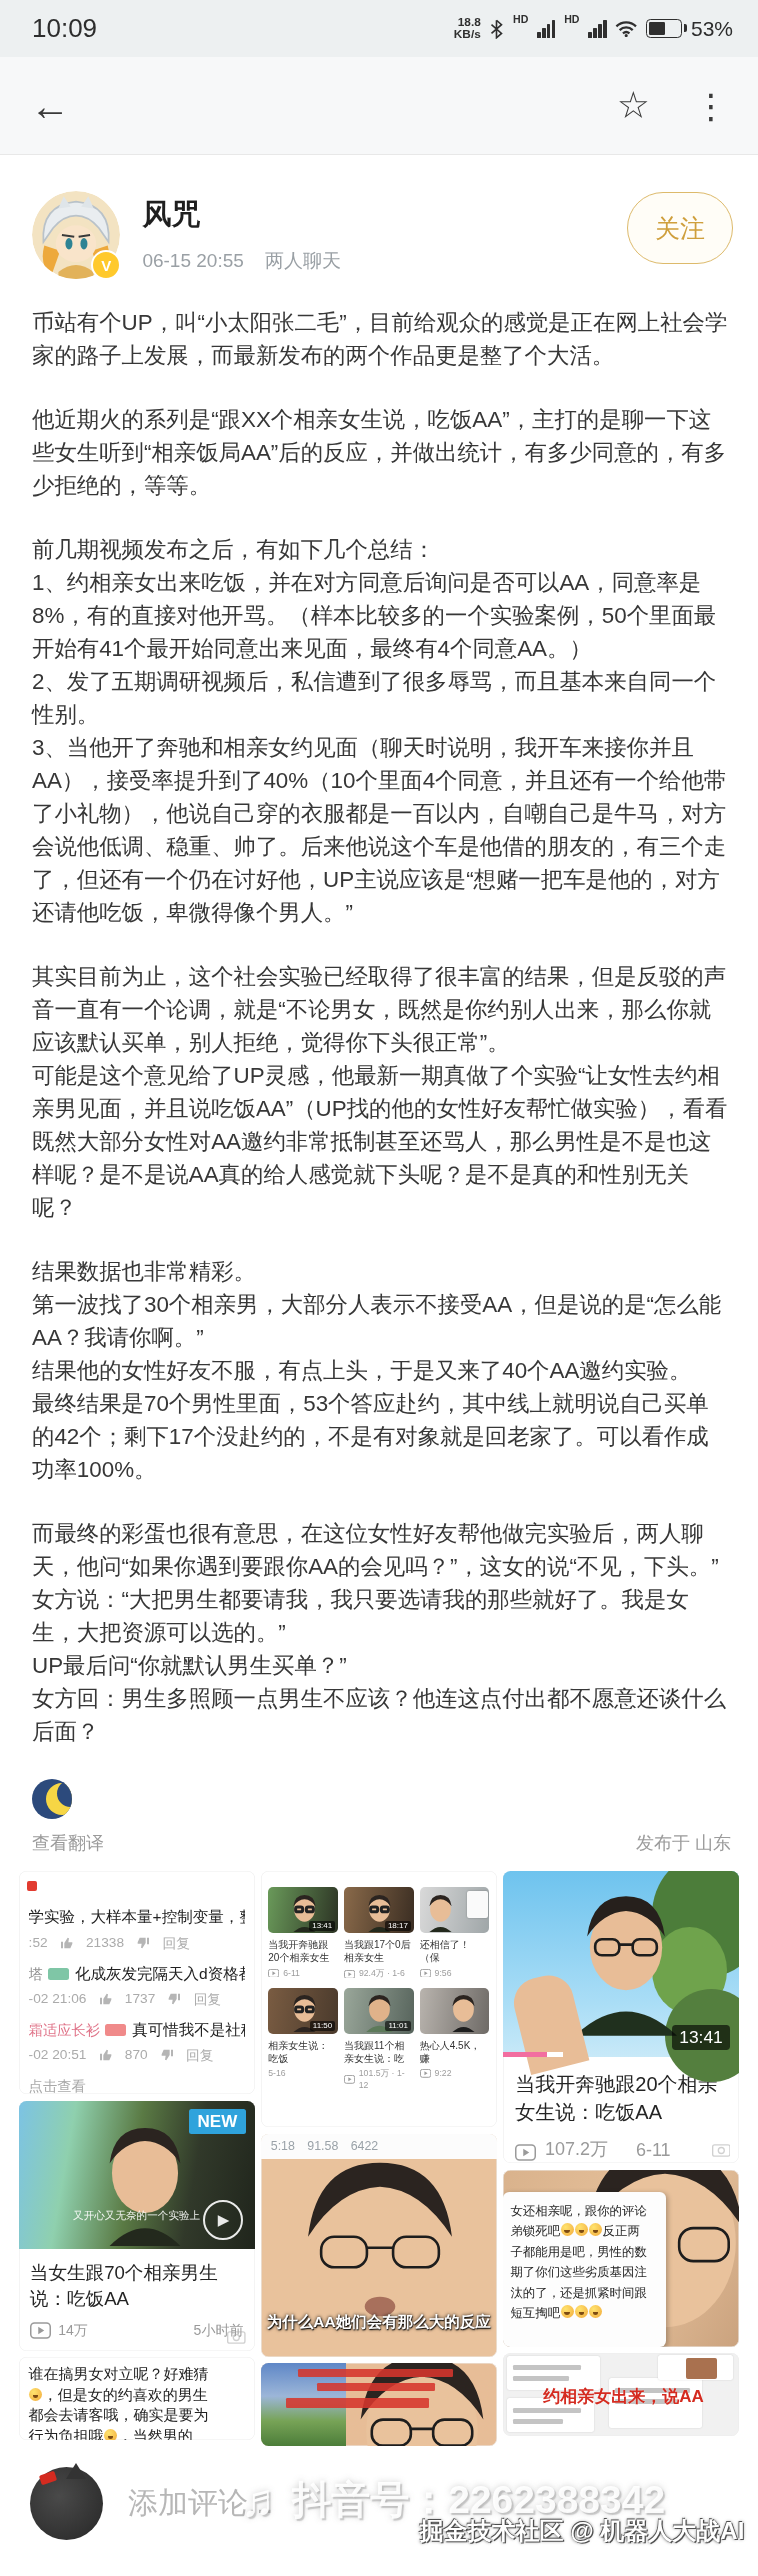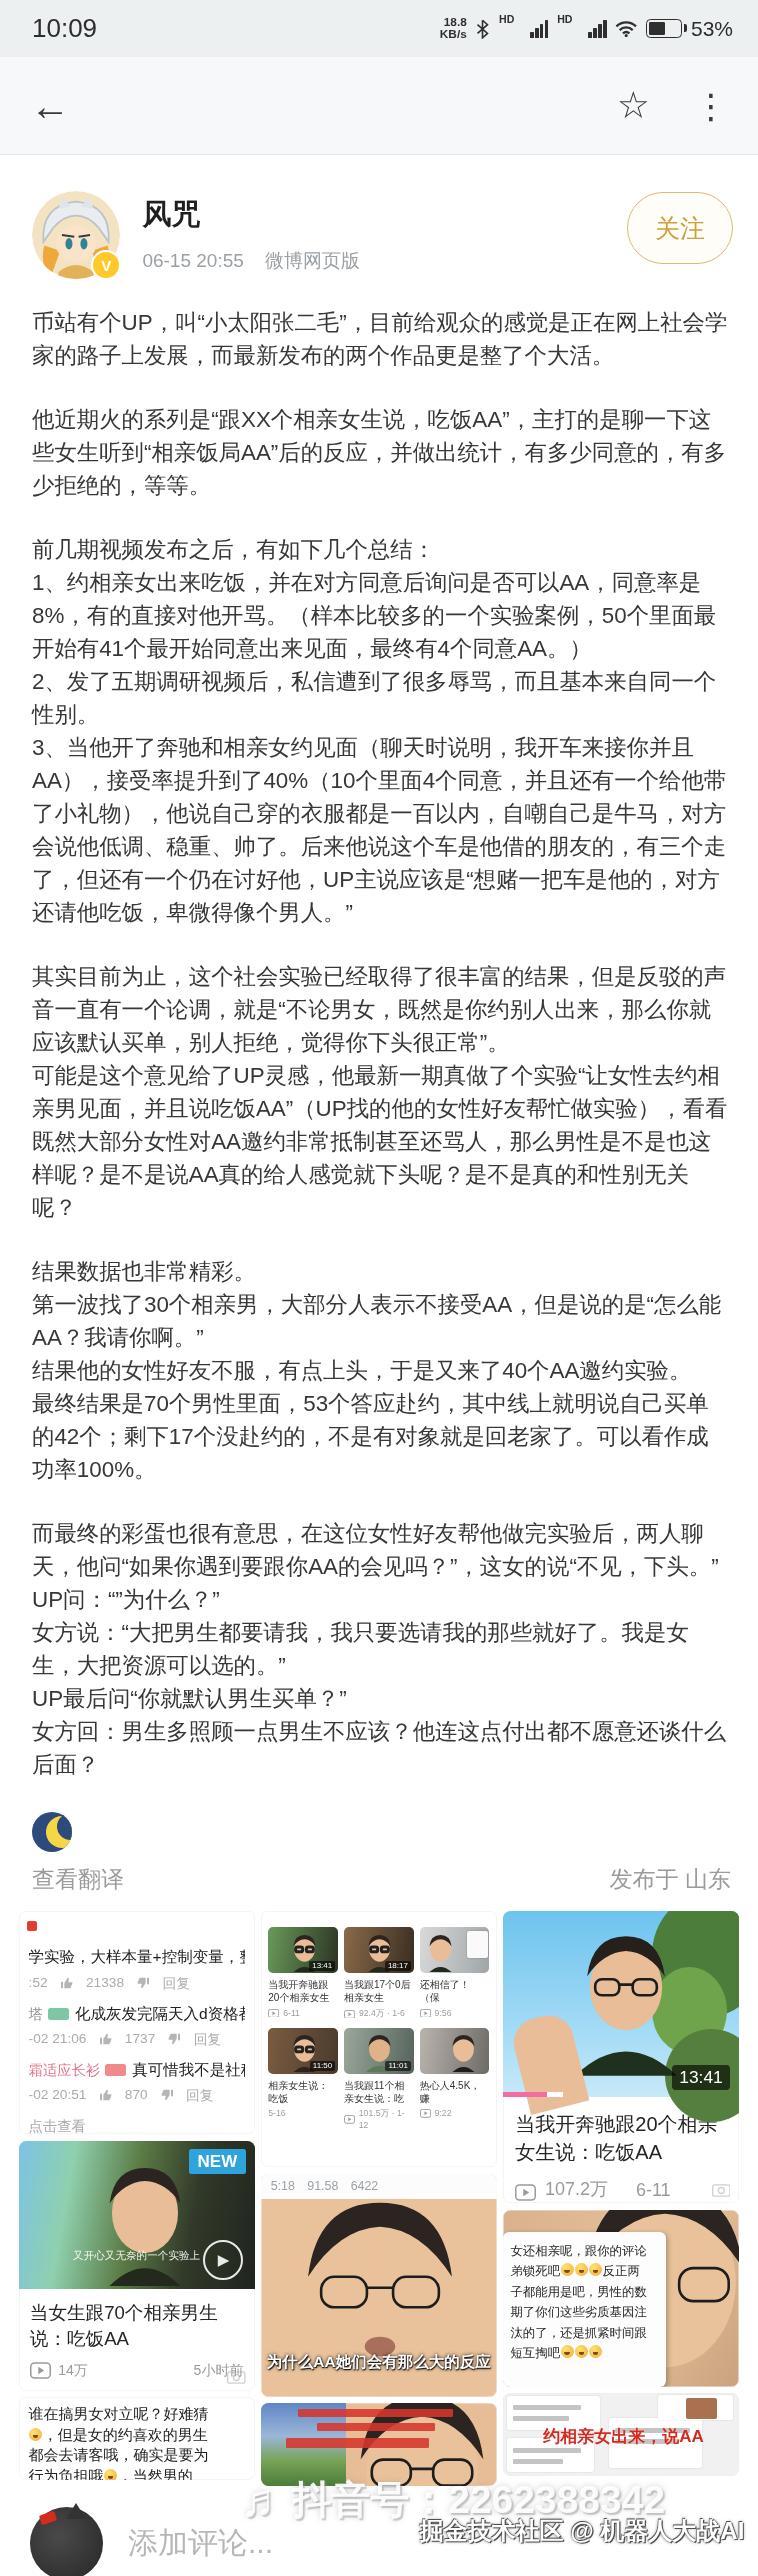--- a/index.html
+++ b/index.html
@@ -5,21 +5,21 @@
   html,body{margin:0;padding:0;}
   body{font-family:"Liberation Sans","DejaVu Sans",sans-serif;background:#fff;}
   .screen{position:relative;width:758px;height:2576px;background:#fff;overflow:hidden;}
 
   
   .statusbar{height:57px;background:#edf0f1;display:flex;align-items:center;justify-content:space-between;padding:0 25px 0 32px;box-sizing:border-box;}
   .sb-time{font-size:26px;color:#2d2d2d;}
   .sb-right{display:flex;align-items:center;gap:8.7px;color:#2f2f2f;}
   .speed{display:flex;flex-direction:column;align-items:flex-end;line-height:1.0;font-size:11.8px;font-weight:bold;color:#2f2f2f;}
   .hd{font-size:10.6px;font-weight:bold;align-self:flex-start;margin:-6.2px 0 0 0;}
-  .simgrp{display:inline-flex;align-items:flex-end;gap:16px;}
+  .simgrp{display:inline-flex;align-items:flex-end;gap:9px;}
   .bars{display:inline-flex;align-items:flex-end;gap:1.9px;height:18.6px;}
   .bars i{width:3.1px;background:#2f2f2f;border-radius:0.6px;display:inline-block;}
   .bars i:nth-child(1){height:6.2px}.bars i:nth-child(2){height:10px}.bars i:nth-child(3){height:13.7px}.bars i:nth-child(4){height:17.4px}
   .batt{position:relative;width:34px;height:17.4px;border:1.9px solid #2f2f2f;border-radius:4.4px;display:inline-block;}
   .batt i{position:absolute;left:1.9px;top:1.9px;bottom:1.9px;width:46%;background:#2f2f2f;border-radius:1.2px;}
   .batt::after{content:"";position:absolute;right:-5.6px;top:4.4px;width:3.1px;height:7.5px;background:#2f2f2f;border-radius:0 1.9px 1.9px 0;}
   .sb-pct{font-size:21px;color:#2d2d2d;}
 
   
   .navbar{height:98px;background:#f7f8f9;display:flex;align-items:center;padding:0 30px;box-sizing:border-box;border-bottom:0.6px solid #e8e8e8;}
@@ -40,21 +40,21 @@
 
   
   .ptext{padding:27px 27px 0 32px;font-size:22.4px;line-height:33px;color:#373737;}
   .pgroup{margin:0 0 31px 0;}
   .pgroup p{margin:0;}
 
   
   .moon{position:relative;width:40px;height:40px;border-radius:50%;background:#2c4a7c;overflow:hidden;margin:5px 0 12.4px 32px;}
   .moon::before{content:"";position:absolute;left:13.7px;top:3.7px;width:32px;height:32px;border-radius:50%;background:#f6d645;}
   .moon::after{content:"";position:absolute;left:25px;top:1.2px;width:27px;height:27px;border-radius:50%;background:#2c4a7c;}
-  .pfoot{display:flex;justify-content:space-between;padding:0 27px 0 32px;font-size:23px;color:#9b9b9b;margin-bottom:16px;}
+  .pfoot{display:flex;justify-content:space-between;padding:0 27px 0 32px;font-size:18px;color:#9b9b9b;margin-bottom:16px;}
 
   
   .gallery{display:flex;gap:6.2px;padding:0 18.6px;}
   .gcol{display:flex;flex-direction:column;gap:6.2px;width:236px;}
   .cell{position:relative;border-radius:7.5px;overflow:hidden;background:#fff;box-shadow:0 0 0 0.6px #ededed inset;}
   .cA{height:223px;padding:12.4px 10px;box-sizing:border-box;font-size:15.5px;color:#222;}
   .red-dot{position:absolute;left:8.7px;top:10px;width:10px;height:10px;background:#e23b30;border-radius:1.9px;}
   .crow{white-space:nowrap;overflow:hidden;margin:8.7px 0 3.7px 0;}
   .cmeta{display:flex;align-items:flex-start;gap:11.2px;color:#ababab;font-size:13.7px;margin:6.2px 0 11.2px 0;}
   .cmeta svg{width:16px;height:16px;}
@@ -212,21 +212,21 @@
         <path d="M34 50 L48 52 M66 50 L53 52" stroke="#3a3a3a" stroke-width="2.4"></path>
         <path d="M30 92 Q50 76 70 92 L70 100 L30 100 Z" fill="#e2b25a"></path>
       </svg>
       <span class="vbadge">V</span>
     </div>
     <div class="author-col">
       <div class="author-name">风咒</div>
       <div class="author-meta">
         <span>06-15 20:55</span>
         <span>&nbsp;&nbsp;</span>
-        <span>微博网页版</span>
+        <span>两人聊天</span>
       </div>
     </div>
     <div class="follow-btn">关注</div>
   </div>
 
   <div class="ptext">
     <div class="pgroup">
         <p>币站有个UP，叫“小太阳张二毛”，目前给观众的感觉是正在网上社会学家的路子上发展，而最新发布的两个作品更是整了个大活。</p>
       </div>
     <div class="pgroup">
@@ -243,21 +243,20 @@
       <p>可能是这个意见给了UP灵感，他最新一期真做了个实验“让女性去约相亲男见面，并且说吃饭AA”（UP找的他的女性好友帮忙做实验），看看既然大部分女性对AA邀约非常抵制甚至还骂人，那么男性是不是也这样呢？是不是说AA真的给人感觉就下头呢？是不是真的和性别无关呢？</p>
     </div>
     <div class="pgroup">
       <p>结果数据也非常精彩。</p>
       <p>第一波找了30个相亲男，大部分人表示不接受AA，但是说的是“怎么能AA？我请你啊。”</p>
       <p>结果他的女性好友不服，有点上头，于是又来了40个AA邀约实验。</p>
       <p>最终结果是70个男性里面，53个答应赴约，其中线上就明说自己买单的42个；剩下17个没赴约的，不是有对象就是回老家了。可以看作成功率100%。</p>
     </div>
     <div class="pgroup">
       <p>而最终的彩蛋也很有意思，在这位女性好友帮他做完实验后，两人聊天，他问“如果你遇到要跟你AA的会见吗？”，这女的说“不见，下头。”</p>
-      <p>UP问：“”为什么？”</p>
       <p>女方说：“大把男生都要请我，我只要选请我的那些就好了。我是女生，大把资源可以选的。”</p>
       <p>UP最后问“你就默认男生买单？”</p>
       <p>女方回：男生多照顾一点男生不应该？他连这点付出都不愿意还谈什么后面？</p>
     </div>
   </div>
 
   <div class="moon"></div>
   <div class="pfoot">
     <span>查看翻译</span>
     <span>发布于 山东</span>

